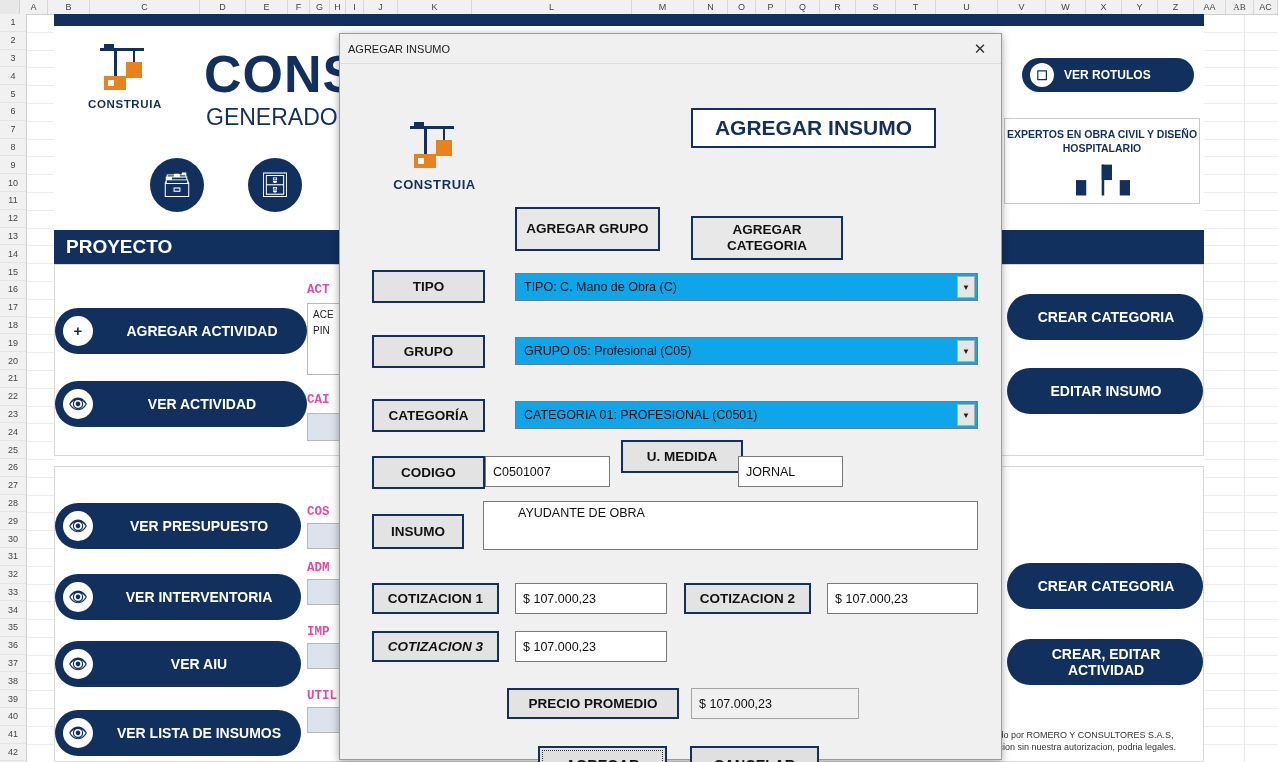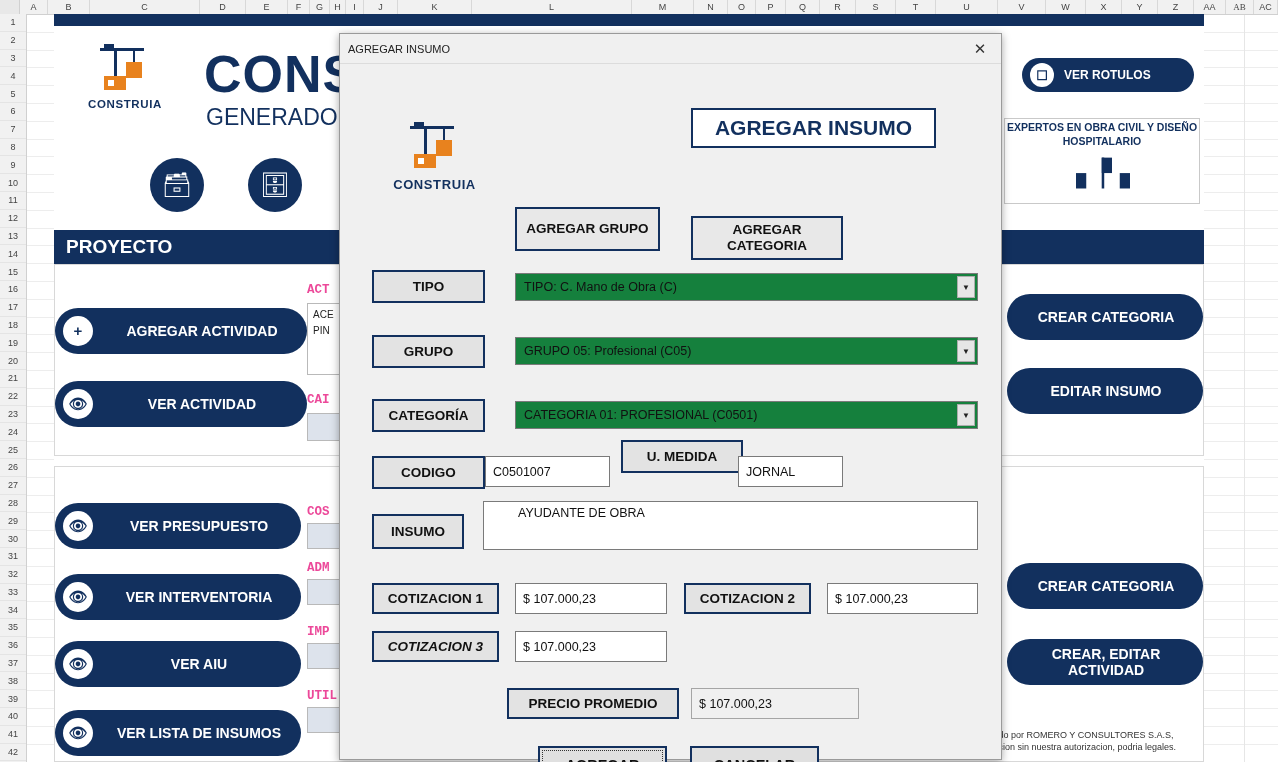--- a/index.html
+++ b/index.html
@@ -74,21 +74,21 @@
     position:absolute;right:10px;top:32px;width:172px;height:34px;border-radius:17px;
     background:#12305e;color:#fff;display:flex;align-items:center;gap:10px;padding-left:8px;
     box-sizing:border-box;font-size:12px;font-weight:bold;
   }
   .ver-rotulos .rbadge{
     width:24px;height:24px;border-radius:50%;background:#fff;color:#12305e;
     display:flex;align-items:center;justify-content:center;font-size:13px;
   }
   .expertos{
     position:absolute;right:4px;top:92px;width:196px;height:86px;border:1px solid #c9c9c9;
-    background:#fff;box-sizing:border-box;padding-top:2px;text-align:center;
+    background:#fff;box-sizing:border-box;padding-top:9px;text-align:center;
   }
   .expertos .l1{font-size:10.5px;font-weight:bold;color:#12305e;line-height:1.3;}
   .expertos .sil{margin-top:10px;font-size:26px;color:#12305e;letter-spacing:-2px;}
   .proy-bar{
     position:absolute;left:0;top:216px;width:1150px;height:34px;background:#12305e;
     color:#fff;display:flex;align-items:center;padding-left:12px;box-sizing:border-box;
     font-size:19px;font-weight:bold;
   }
   .panel{
     position:absolute;left:0;top:250px;width:1150px;height:192px;background:#fff;
@@ -148,21 +148,21 @@
     position:absolute;background:#e8e8e8;border:2px solid #12305e;
     display:flex;align-items:center;justify-content:center;text-align:center;
     font-size:13.5px;font-weight:bold;color:#111;line-height:1.2;box-sizing:border-box;
   }
   .lbl-box{
     position:absolute;background:#e3e3e3;border:2px solid #12305e;
     display:flex;align-items:center;justify-content:center;
     font-size:13.5px;font-weight:bold;color:#111;box-sizing:border-box;
   }
   .combo{
-    position:absolute;background:#15803d;border:1px solid #7a7a7a;box-sizing:border-box;
+    position:absolute;background:#0ea5e9;border:1px solid #7a7a7a;box-sizing:border-box;
     display:flex;align-items:center;font-size:12.5px;color:#111;padding-left:8px;
   }
   .combo .arrow{
     position:absolute;right:2px;top:2px;bottom:2px;width:18px;background:#e6e6e6;
     border:1px solid #adadad;display:flex;align-items:center;justify-content:center;
     font-size:8px;color:#222;box-sizing:border-box;
   }
   .tbox{
     position:absolute;background:#fff;border:1px solid #7a7a7a;box-sizing:border-box;
     font-size:12.5px;color:#111;padding:4px 7px;display:flex;align-items:flex-start;

